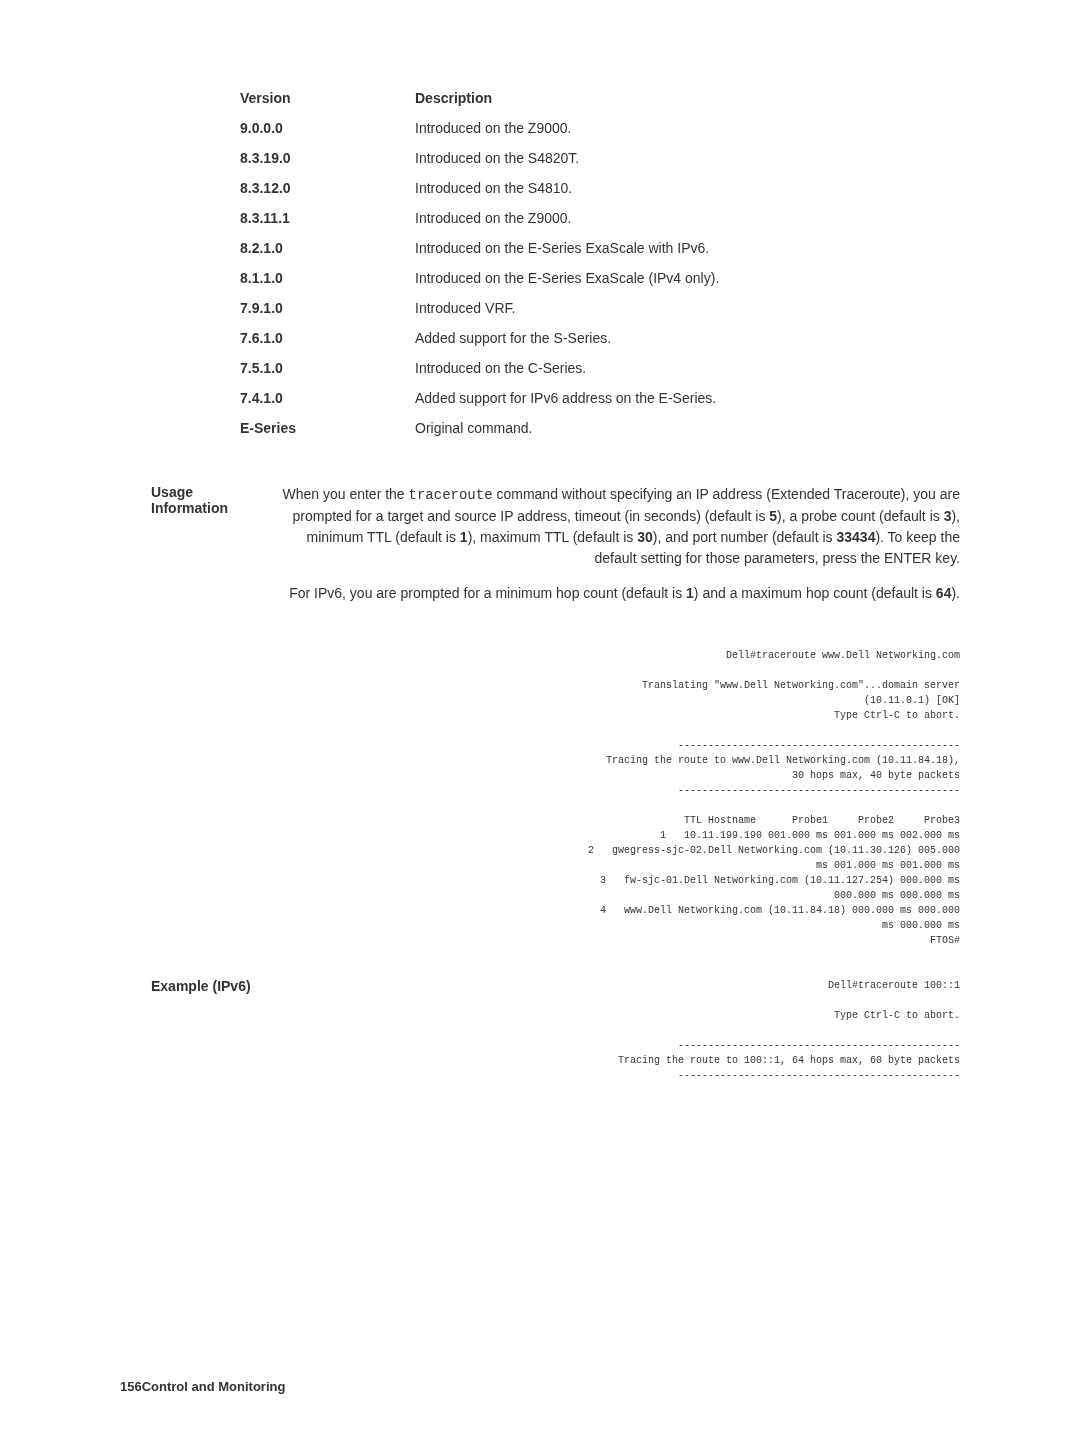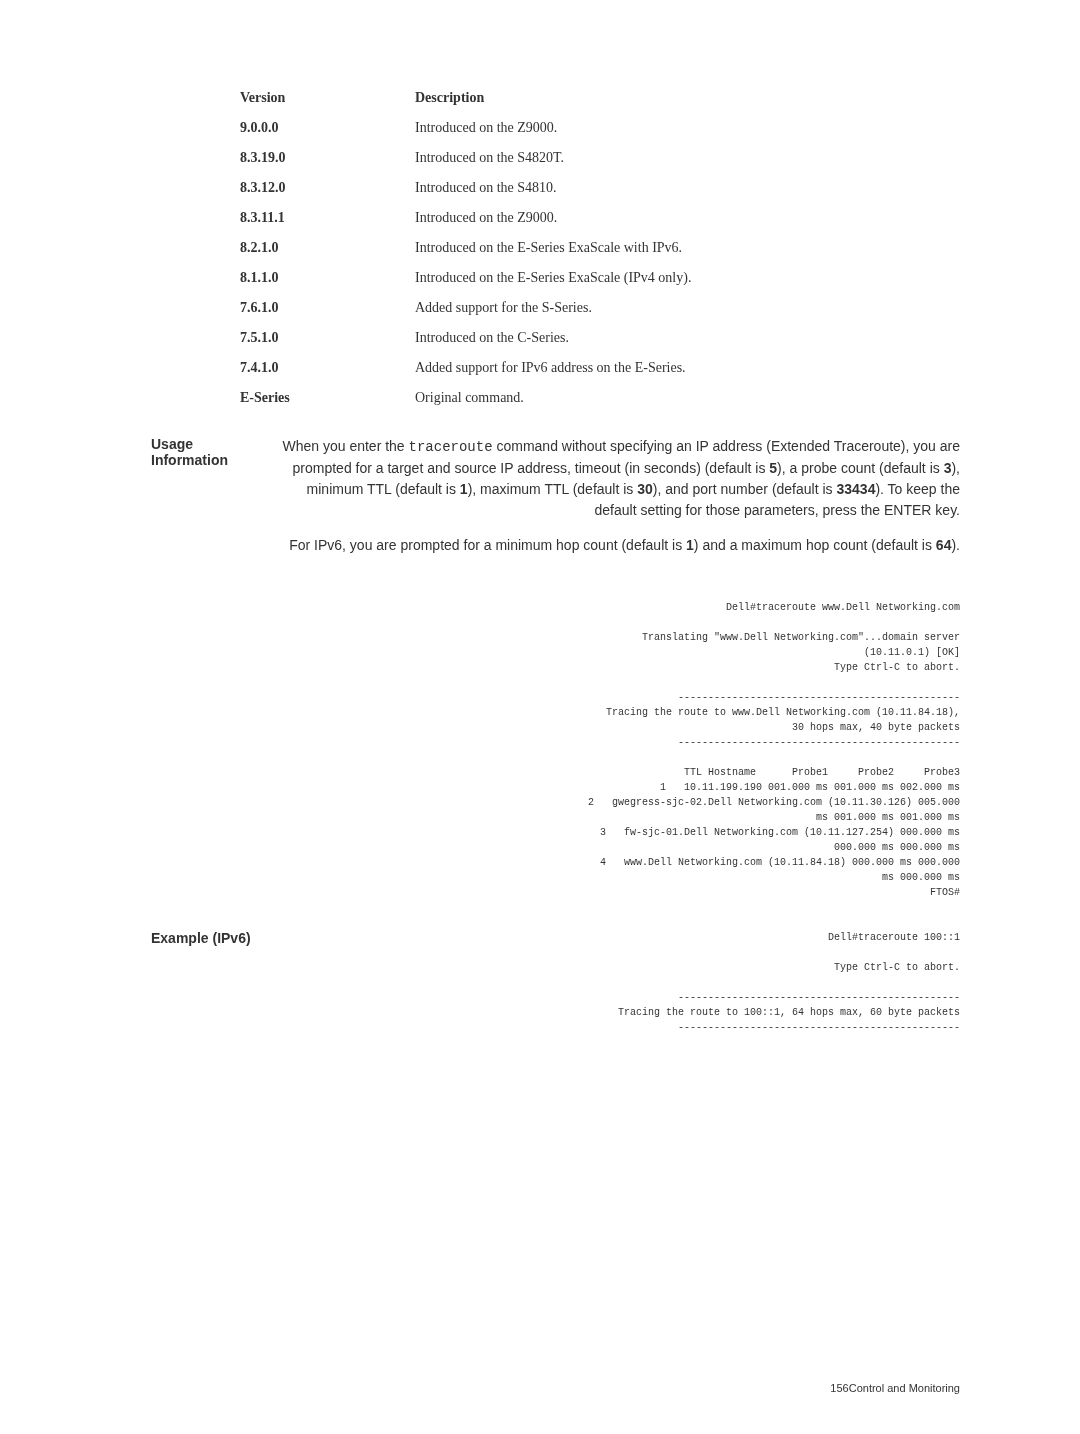--- a/index.html
+++ b/index.html
@@ -8,22 +8,21 @@
       font-size: 14px;
       color: #333;
       background: #fff;
       width: 1080px;
       height: 1434px;
       position: relative;
       padding: 90px 120px 40px 120px;
     }
     .version-table {
       margin-left: 120px;
-      margin-bottom: 30px;
-      font-family: Liberation Serif, serif;
+      margin-bottom: 48px;
     }
     .version-row {
       display: flex;
       margin-bottom: 14px;
     }
     .version-col {
       width: 175px;
       font-weight: bold;
     }
     .version-header {
@@ -56,22 +55,23 @@
     .inline-mono {
       font-family: "Courier New", Courier, monospace;
     }
     .bold { font-weight: bold; }
     .footer {
       position: absolute;
       bottom: 40px;
       left: 120px;
       right: 120px;
       display: flex;
-      justify-content: flex-end;
-      font-size: 11px;
+      justify-content: flex-start;
+      font-size: 13px;
+      font-weight: bold;
     }
     .para { margin-bottom: 14px; }
   </style>
 </head>
 <body>
 
 <div class="version-table">
   <div class="version-row">
     <div class="version-col version-header">Version</div>
     <div class="desc-col version-header">Description</div>
@@ -92,20 +92,24 @@
     <div class="version-col">8.3.11.1</div>
     <div class="desc-col">Introduced on the Z9000.</div>
   </div>
   <div class="version-row">
     <div class="version-col">8.2.1.0</div>
     <div class="desc-col">Introduced on the E-Series ExaScale with IPv6.</div>
   </div>
   <div class="version-row">
     <div class="version-col">8.1.1.0</div>
     <div class="desc-col">Introduced on the E-Series ExaScale (IPv4 only).</div>
+  </div>
+  <div class="version-row">
+    <div class="version-col">7.9.1.0</div>
+    <div class="desc-col">Introduced VRF.</div>
   </div>
   <div class="version-row">
     <div class="version-col">7.6.1.0</div>
     <div class="desc-col">Added support for the S-Series.</div>
   </div>
   <div class="version-row">
     <div class="version-col">7.5.1.0</div>
     <div class="desc-col">Introduced on the C-Series.</div>
   </div>
   <div class="version-row">

